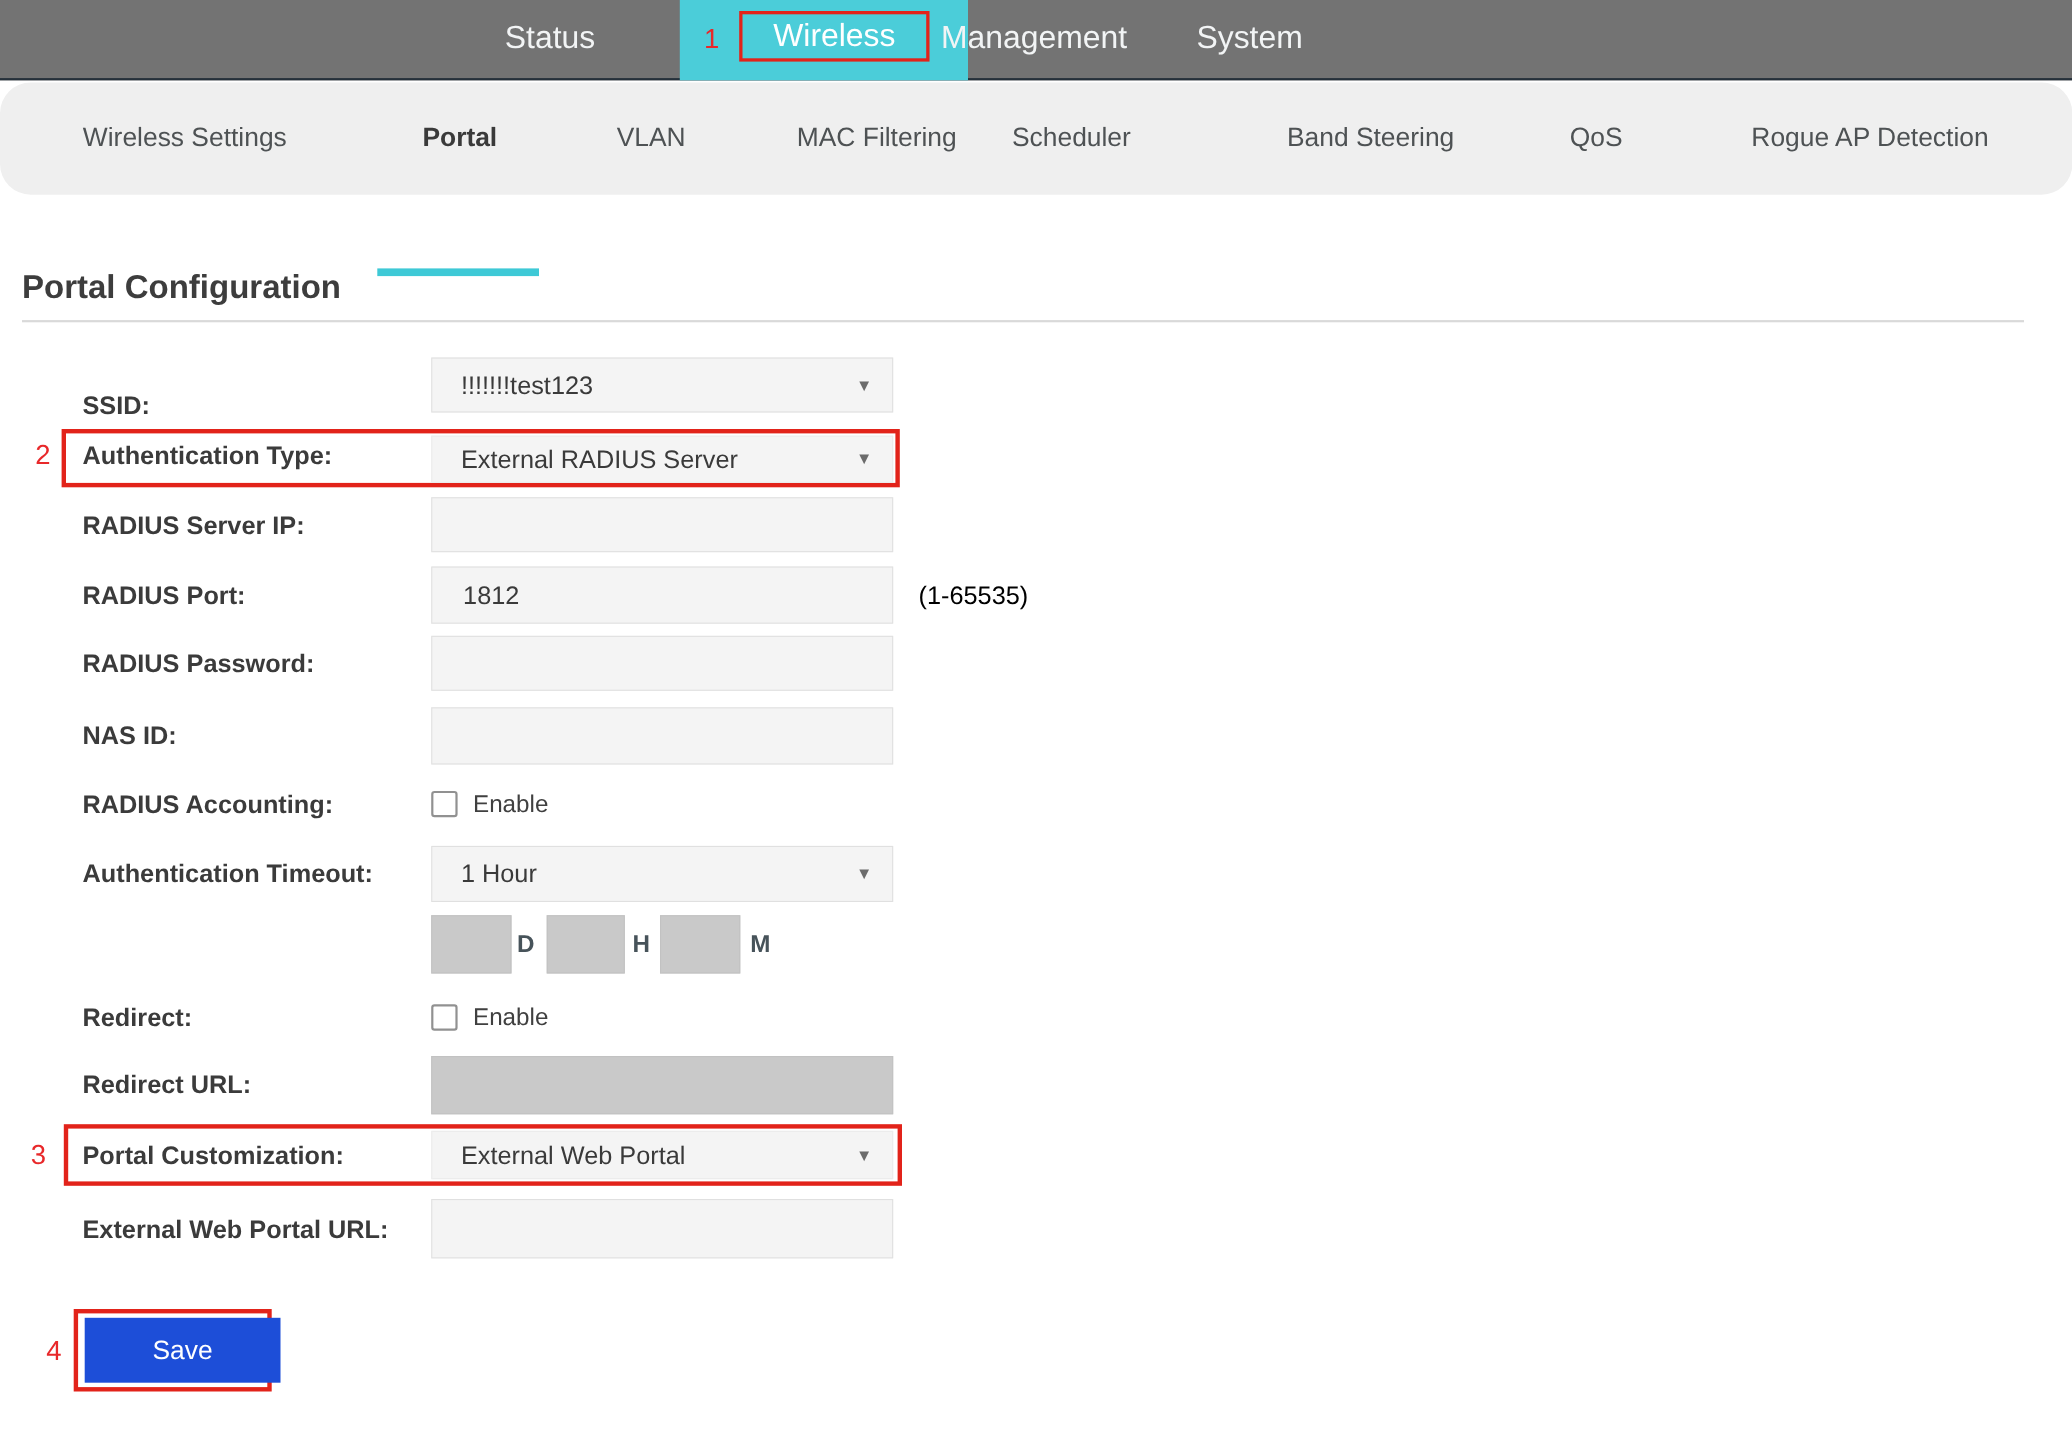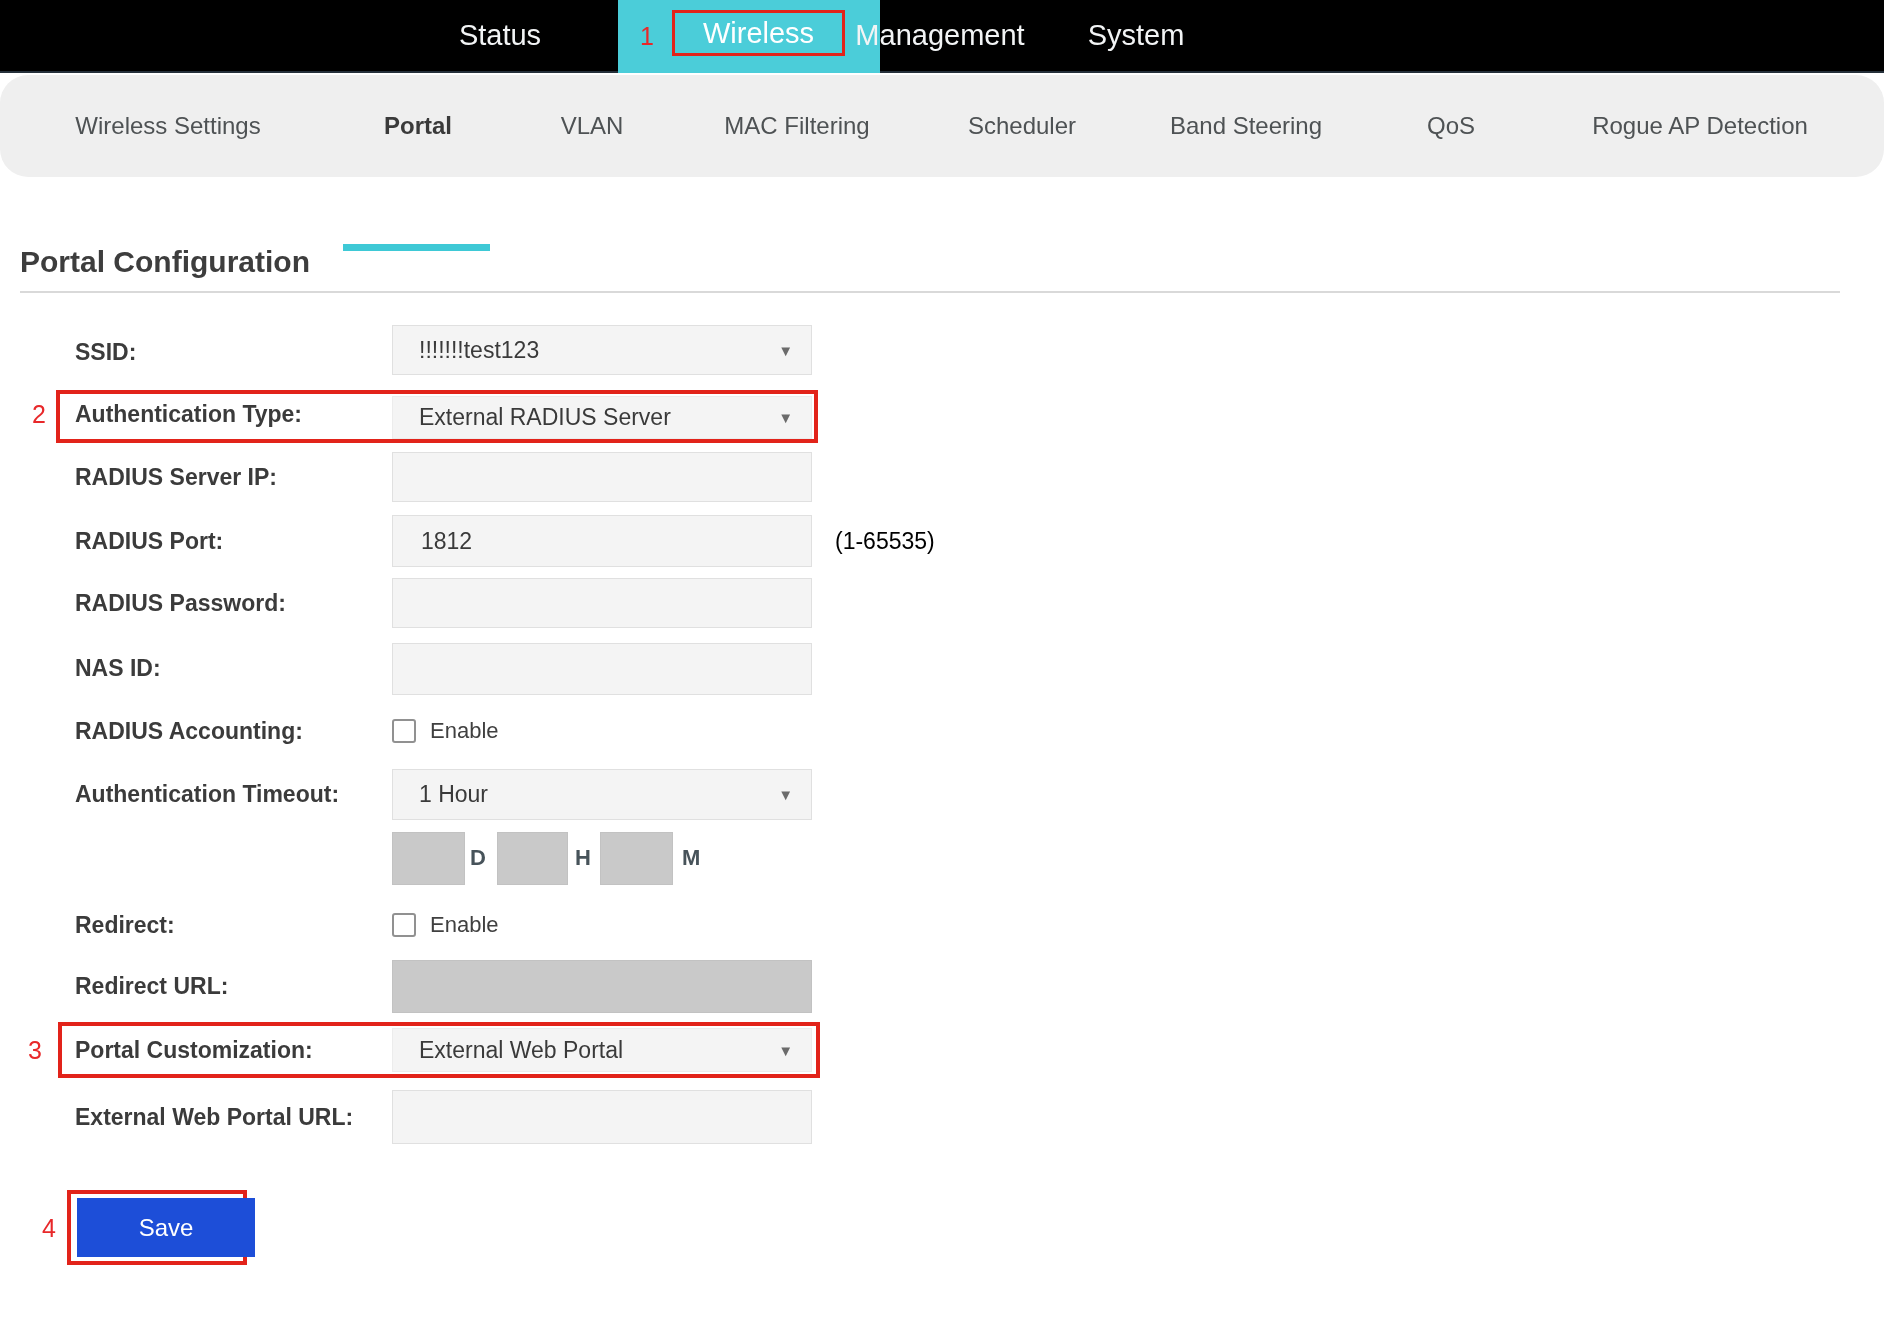--- a/index.html
+++ b/index.html
@@ -4,21 +4,21 @@
 <style>
   * { margin:0; padding:0; box-sizing:border-box; }
   html,body { width:1884px; height:1322px; }
   body {
     position:relative; background:#ffffff; overflow:hidden;
     font-family:"Liberation Sans", sans-serif; color:#3b3b3b;
   }
 
   
   .topnav { position:absolute; left:0; top:0; width:1884px; height:73px;
-            background:#000000; border-bottom:2px solid #25303a; }
+            background:#737373; border-bottom:2px solid #25303a; }
   .topnav-item { position:absolute; top:0; height:71px; line-height:71px;
                  transform:translateX(-50%); color:#f2f4f5; font-size:29px;
                  white-space:nowrap; cursor:default; }
   .active-tab { position:absolute; left:618px; top:0; width:262px; height:73px;
                 background:#4bcdd9; }
   .step-num { color:#e8282a; font-size:25px; line-height:32px; font-weight:400; }
   .tab-redbox { position:absolute; left:54px; top:10px; width:173px; height:46px;
                 border:3px solid #e2231a; display:flex; align-items:center;
                 justify-content:center; color:#ffffff; font-size:29px; }
   .tab-step { position:absolute; left:22px; top:0; height:73px; line-height:73px; }
@@ -80,31 +80,31 @@
 
   <div class="topnav-item" style="left:940px;">Management</div>
   <div class="topnav-item" style="left:1136px;">System</div>
 </div>
 
 <div class="subnav">
   <div class="subnav-item" style="left:168px;">Wireless Settings</div>
   <div class="subnav-item active" style="left:418px;">Portal</div>
   <div class="subnav-item" style="left:592px;">VLAN</div>
   <div class="subnav-item" style="left:797px;">MAC Filtering</div>
-  <div class="subnav-item" style="left:1022px;">Scheduler</div>
+  <div class="subnav-item" style="left:974px;">Scheduler</div>
   <div class="subnav-item" style="left:1246px;">Band Steering</div>
   <div class="subnav-item" style="left:1451px;">QoS</div>
   <div class="subnav-item" style="left:1700px;">Rogue AP Detection</div>
   <div class="subnav-underline"></div>
 </div>
 
 <div class="page-title">Portal Configuration</div>
 <div class="divider"></div>
 
-<div class="f-label" style="top:336px;">SSID:</div>
+<div class="f-label" style="top:352px;">SSID:</div>
 <div class="dropdown" style="top:325px; height:50px;">
   <span class="dd-value">!!!!!!!test123</span>
   <span class="dd-arrow">▼</span>
 </div>
 
 <div class="anno-num step-num" style="left:32px; top:398px;">2</div>
 <div class="anno-box" style="left:56px; top:390px; width:762px; height:53px;"></div>
 <div class="f-label" style="top:398px;">Authentication Type:</div>
 <div class="dropdown" style="top:396px; height:43px; border-color:#ececec;">
   <span class="dd-value">External RADIUS Server</span>

